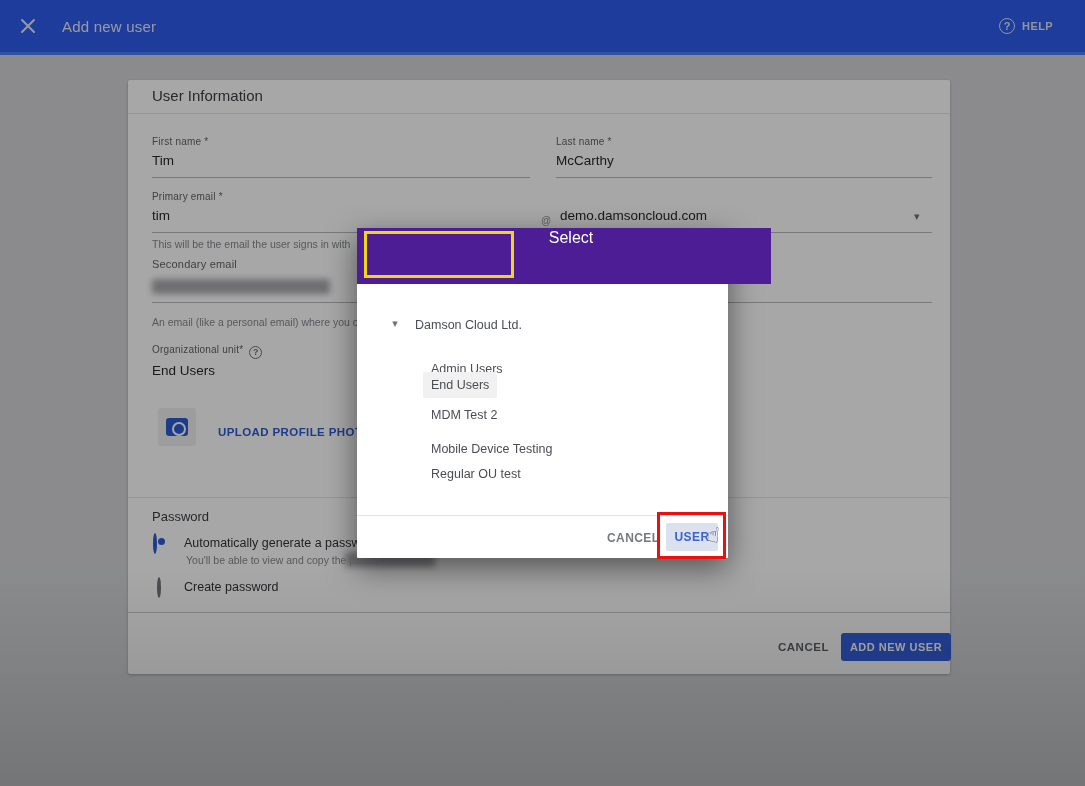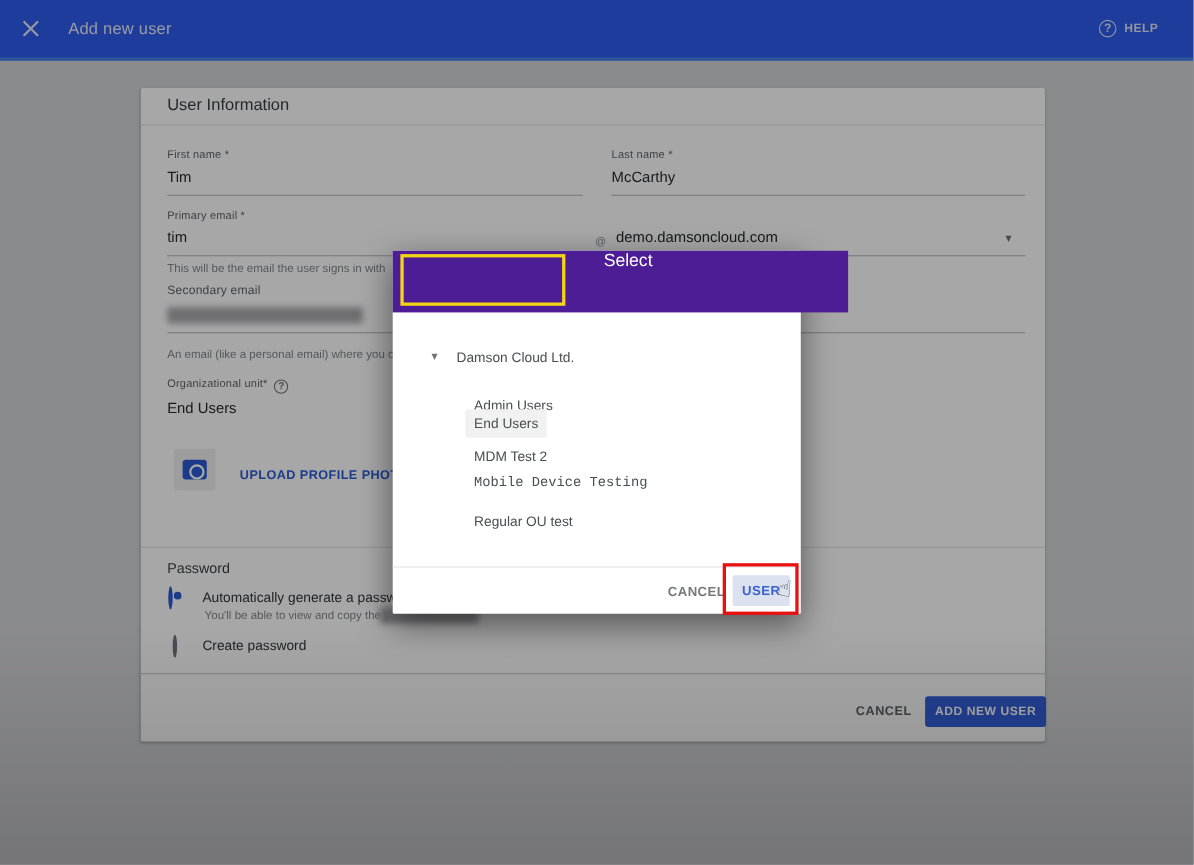--- a/index.html
+++ b/index.html
@@ -161,21 +161,21 @@
     </div>
 
     <span class="abs caret tree-caret" style="top:89px;">▾</span>
     <div class="abs tree-row" style="left:58px;top:83px;">Damson Cloud Ltd.</div>
 
     <div class="abs tree-row" style="left:74px;top:113px;margin-top:14px;">Admin Users</div>
     <div class="abs tree-row" style="left:74px;top:143px;">
       <span class="sel-chip">End Users</span>
     </div>
     <div class="abs tree-row" style="left:74px;top:173px;">MDM Test 2</div>
-    <div class="abs tree-row" style="left:74px;top:197px;font-family:Liberation Mono, monospace;">Mobile Device Testing</div>
+    <div class="abs tree-row" style="left:74px;top:207px;">Mobile Device Testing</div>
     <div class="abs tree-row" style="left:74px;top:232px;">Regular OU test</div>
 
     <div class="abs hline" style="left:0;top:287px;width:371px;border-top-color:#e4e4e7;"></div>
     <div class="abs modal-cancel" style="left:250px;top:303px;">CANCEL</div>
     <button class="abs done-btn" style="left:309px;top:295px;">USER</button>
   </div>
 
   <div class="abs anno-yellow"></div>
   <div class="abs anno-red"></div>
   <div class="abs hand-cursor">☝</div>

